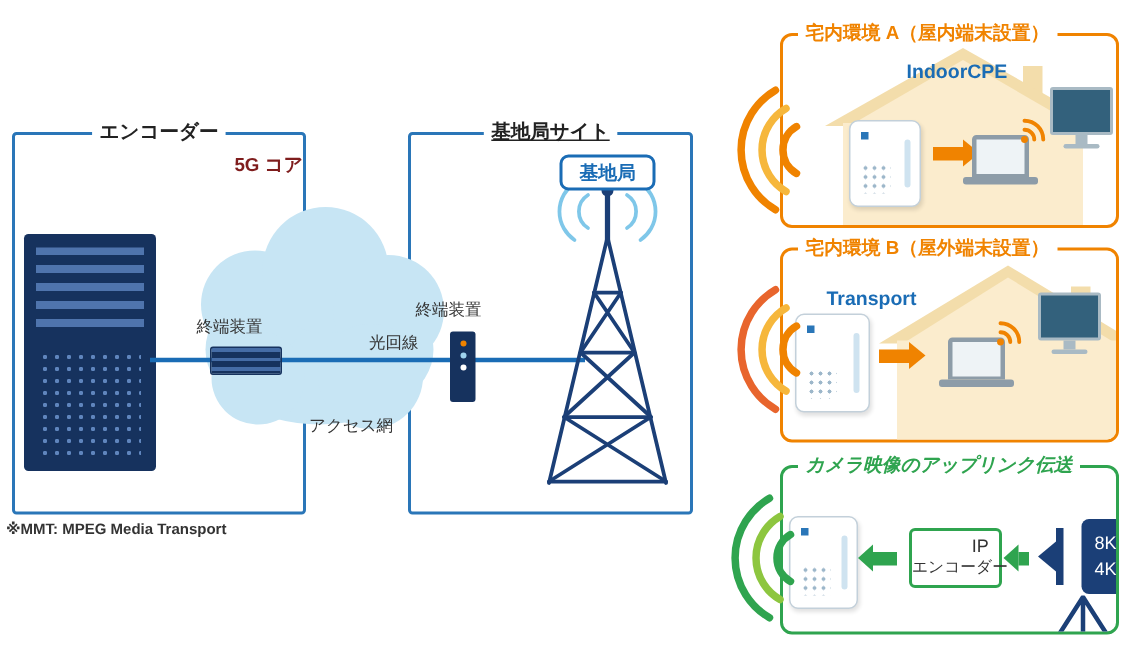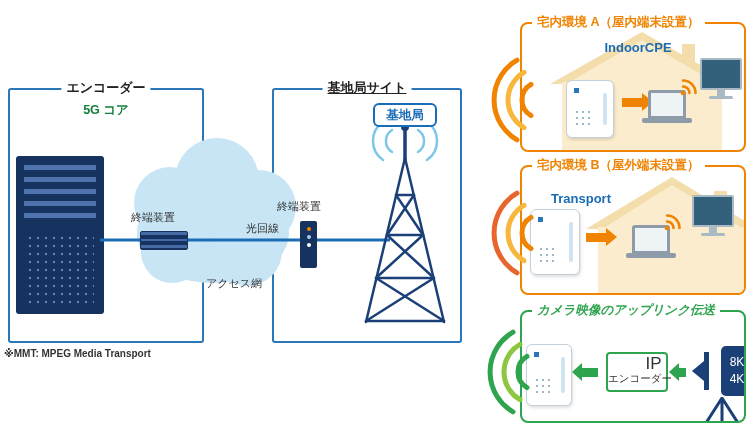--- a/index.html
+++ b/index.html
@@ -30,21 +30,21 @@
   #envB-title { left:532px; top:157px; }
   #envC-title { left:532px; top:302px;font-style:italic; }
 
   .lbl { position:absolute; z-index:3; font-size:11px; color:#333; white-space:nowrap; }
   #dc-term-lbl  { left:131px; top:210px; }
   #bs-term-lbl  { left:277px; top:199px; }
   #optical-lbl  { left:202px; top:221px;margin-left:44px; }
   #access-lbl   { left:206px; top:276px; }
   #footnote     { left:4px;  top:348px; font-size:10px; color:#333;font-weight:bold; }
 
-  .dc-sub { position:absolute; left:0; right:0; text-align:center; font-size:12.5px; font-weight:bold; color:#15803d; white-space:nowrap; }
+  .dc-sub { position:absolute; left:0; right:0; text-align:right; font-size:12.5px; font-weight:bold; color:#7f1d1d; white-space:nowrap; }
   #dc-sub1 { top:12px; } #dc-sub2 { top:29px; }
 
   #rack { position:absolute; left:6px; top:66px; width:88px; height:158px; background:#16325e; border-radius:3px; }
   #rack .slats { position:absolute; left:8px; right:8px; top:9px; height:56px;
     background:repeating-linear-gradient(180deg,#4f74ad 0 5px,#16325e 5px 12px); }
   #rack .dots  { position:absolute; left:10px; right:10px; top:78px; bottom:10px;
     background-image:radial-gradient(circle,#5f85bd 1.3px,transparent 1.6px); background-size:8px 8px; }
 
   .device { position:absolute; z-index:3; background:#16325e; border-radius:2px; }
   #dev1 { left:140px; top:231px; width:48px; height:19px;
@@ -89,21 +89,21 @@
   #wifiA { left:156px; top:50px; } #wifiB { left:140px; top:42px; }
 
   .monitor { position:absolute; }
   .monitor .scr  { width:42px; height:32px; background:#33617c; border:2px solid #a9bac4; border-radius:2px; }
   .monitor .neck { width:8px; height:6px; background:#a9bac4; margin:0 auto; }
   .monitor .foot { width:24px; height:3px; background:#a9bac4; border-radius:2px; margin:0 auto; }
   #monA { left:178px; top:34px; } #monB { left:170px; top:28px; }
 
   #encoder { position:absolute; left:84px; top:40px; width:62px; height:40px;
     border:2px solid #2fa44f; border-radius:4px; background:#fff; text-align:center; padding-top:3px; }
-  #encoder .l1 { font-size:17px; color:#333; line-height:14px;padding-left:33px; }
+  #encoder .l1 { font-size:12px; color:#333; line-height:14px;padding-left:33px; }
   #encoder .l2 { font-size:10.5px; color:#333; line-height:14px; white-space:nowrap; }
 
   #camera { position:absolute; left:170px; top:34px; height:50px; display:flex; align-items:center; }
   #camera .lens { width:0; height:0; border-right:12px solid #1b3f77; border-top:10px solid transparent; border-bottom:10px solid transparent; }
   #camera .mid  { width:5px; height:38px; background:#1b3f77; }
   #camera .badge { width:32px; height:50px; background:#1b3f77; border-radius:5px; margin-left:12px;
     color:#fff; font-weight:normal; font-size:12px; line-height:1.45; text-align:center;
     display:flex; flex-direction:column; justify-content:center; }
   #tripod { position:absolute; left:176px; top:85px; }
 </style>

